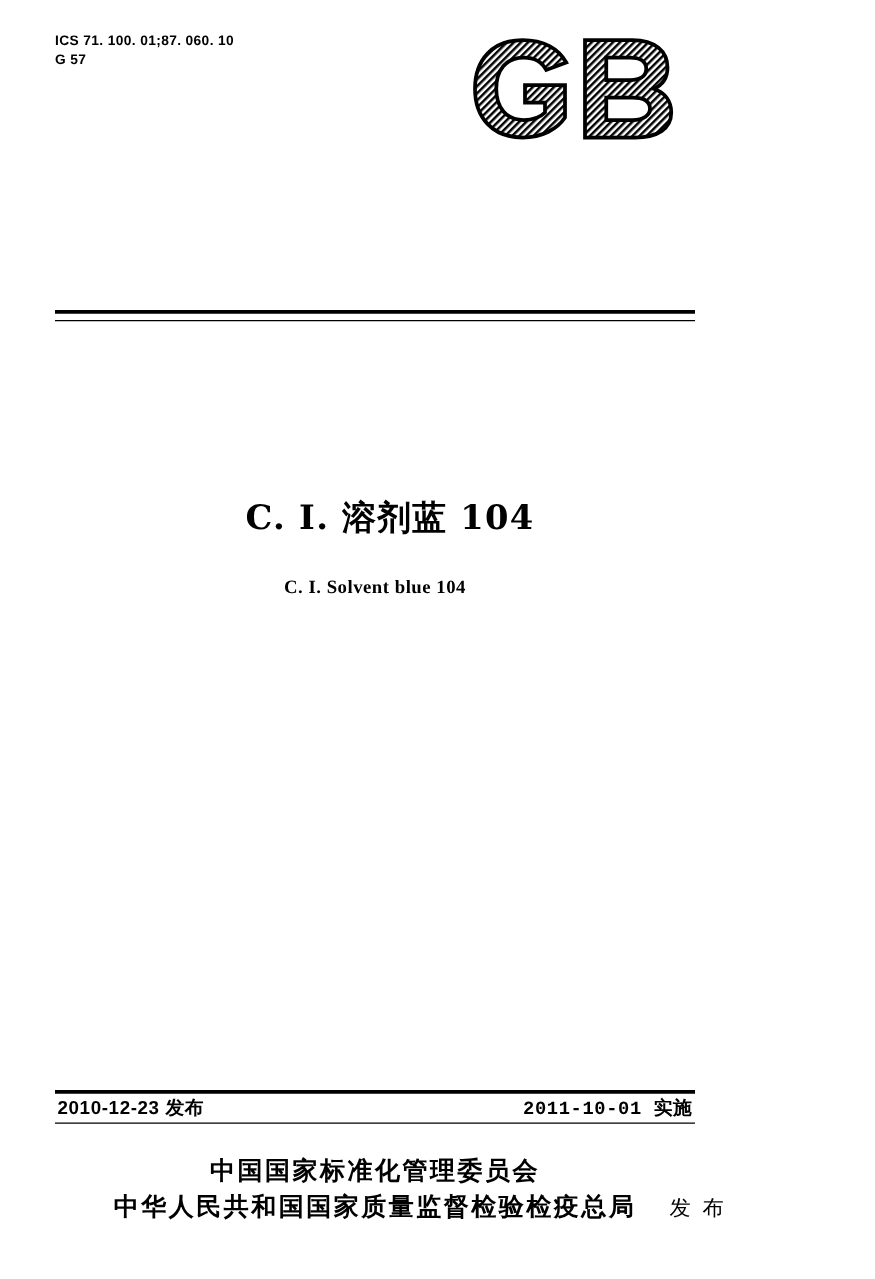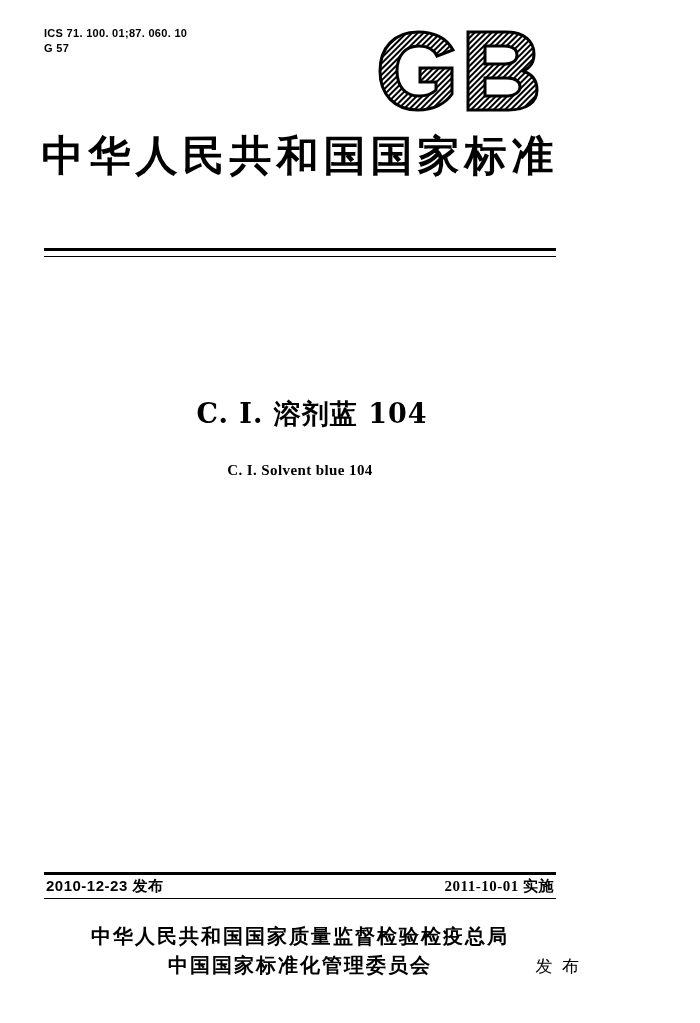--- a/index.html
+++ b/index.html
@@ -132,21 +132,21 @@
     top: 877px;
     font-family: "Liberation Sans", sans-serif;
     font-weight: bold;
     font-size: 15px;
     letter-spacing: 0.5px;
   }
   .date-right {
     position: absolute;
     right: 46px;
     top: 877px;
-    font-family: Liberation Serif, serif;
+    font-family: Liberation Mono, monospace;
     font-weight: bold;
     font-size: 15px;
     letter-spacing: 0.5px;
   }
 
   
   .issuer {
     position: absolute;
     left: 0; right: 0;
     top: 922px;
@@ -195,36 +195,35 @@
       </defs>
 
       <path d="M42 4 C18 4 4 20 4 43 C4 66 18 82 42 82 C58 82 70 75 76 66 L76 40 L44 40 L44 54 L60 54 L60 62 C56 66 50 68 43 68 C29 68 21 58 21 43 C21 28 29 18 43 18 C52 18 58 22 61 28 L77 22 C71 11 59 4 42 4 Z" fill="url(#hatch)" stroke="#000" stroke-width="3"></path>
 
       <path d="M92 4 L130 4 C148 4 158 13 158 26 C158 34 154 40 147 43 C156 46 161 53 161 62 C161 75 150 82 132 82 L92 82 Z
                M109 18 L109 36 L128 36 C136 36 141 33 141 27 C141 21 136 18 128 18 Z
                M109 50 L109 68 L130 68 C139 68 144 64 144 59 C144 53 139 50 130 50 Z" fill="url(#hatch)" stroke="#000" stroke-width="3" fill-rule="evenodd"></path>
     </svg>
   </div>
 
-  <div class="main-title">中华人民共和国国家标准</div>
 
 
   <div class="rule-top"></div>
   <div class="rule-top2"></div>
 
   <div class="subject-cn">C. I. 溶剂蓝 104</div>
   <div class="subject-en">C. I. Solvent blue 104</div>
 
   <div class="rule-bottom"></div>
   <div class="rule-bottom2"></div>
 
   <div class="date-left">2010-12-23 发布</div>
   <div class="date-right">2011-10-01 实施</div>
 
   <div class="issuer">
     <div class="issuer-wrap">
+      <div class="issuer-line">中国国家标准化管理委员会</div>
       <div class="issuer-line">中华人民共和国国家质量监督检验检疫总局</div>
-      <div class="issuer-line">中国国家标准化管理委员会</div>
       <div class="issue-word">发 布</div>
     </div>
   </div>
 
 </div>
 
 </body></html>

